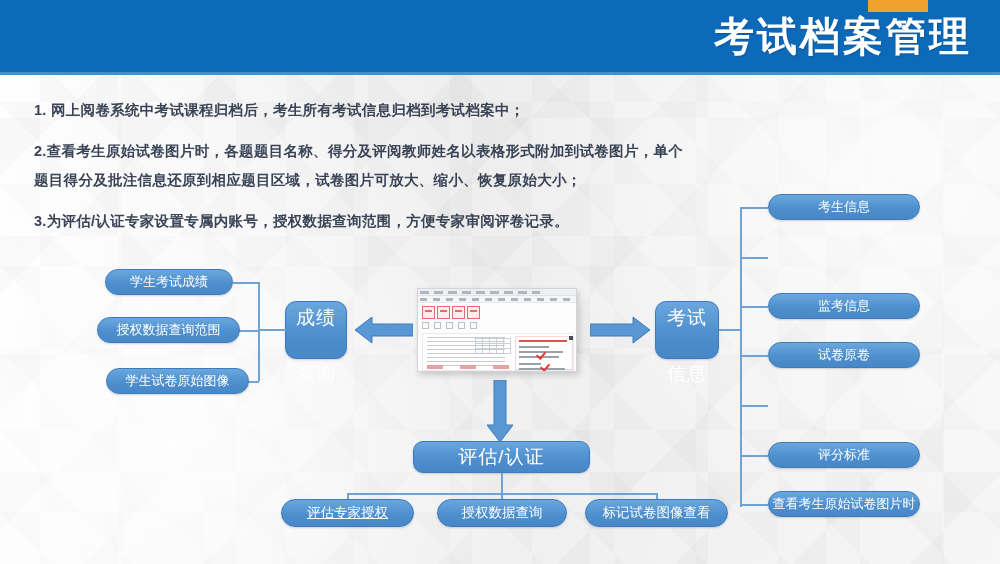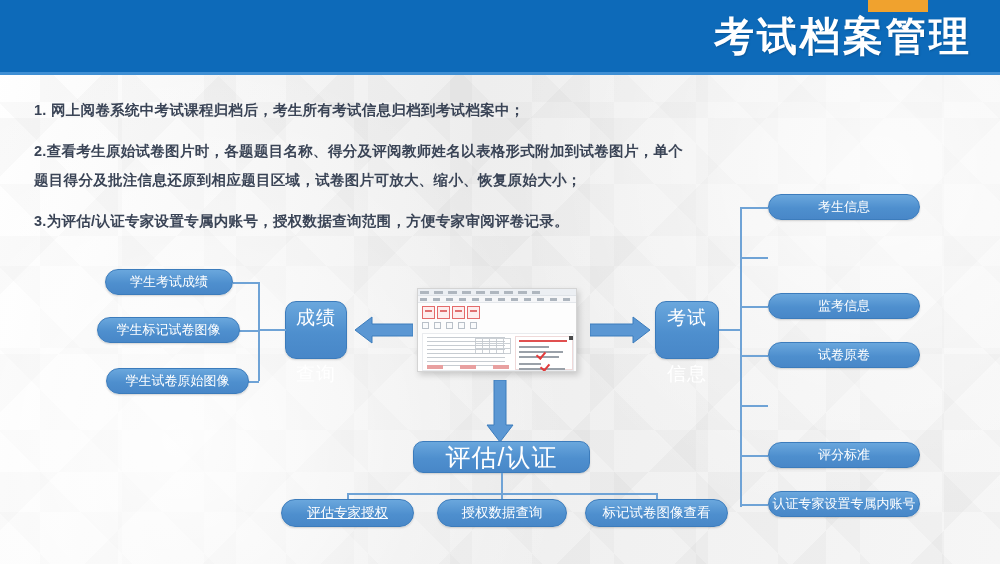--- a/index.html
+++ b/index.html
@@ -208,21 +208,21 @@
     <span>查询</span>
   </div>
 
   <div class="ln ln-v" style="left:258px; top:282px; height:99px;"></div>
   <div class="ln ln-h" style="left:258px; top:329px; width:28px;"></div>
   <div class="ln ln-h" style="left:233px; top:282px; width:26px;"></div>
   <div class="ln ln-h" style="left:233px; top:330px; width:26px;"></div>
   <div class="ln ln-h" style="left:233px; top:381px; width:26px;"></div>
 
   <div class="node pill" style="left:105px; top:269px; width:128px;">学生考试成绩</div>
-  <div class="node pill" style="left:97px; top:317px; width:143px;">学生标记试卷图像</div>
+  <div class="node pill" style="left:97px; top:317px; width:143px;">授权数据查询范围</div>
   <div class="node pill" style="left:106px; top:368px; width:143px;">学生试卷原始图像</div>
 
   <svg class="arrow" style="left:355px; top:314px;" width="58" height="32" viewBox="0 0 58 32">
     <polygon points="0,16 17,3 17,10 58,10 58,22 17,22 17,29" fill="#5b97d3" stroke="#3c7cbc" stroke-width="1"></polygon>
   </svg>
 
   <div class="node hub box-round" style="left:655px; top:301px; width:64px; height:58px;">
     <span>考试</span>
     <span>信息</span>
   </div>
@@ -239,27 +239,27 @@
   <div class="ln ln-h" style="left:740px; top:306px; width:28px;"></div>
   <div class="ln ln-h" style="left:740px; top:355px; width:28px;"></div>
   <div class="ln ln-h" style="left:740px; top:405px; width:28px;"></div>
   <div class="ln ln-h" style="left:740px; top:455px; width:28px;"></div>
   <div class="ln ln-h" style="left:740px; top:504px; width:28px;"></div>
 
   <div class="node pill" style="left:768px; top:194px; width:152px;">考生信息</div>
   <div class="node pill" style="left:768px; top:293px; width:152px;">监考信息</div>
   <div class="node pill" style="left:768px; top:342px; width:152px;">试卷原卷</div>
   <div class="node pill" style="left:768px; top:442px; width:152px;">评分标准</div>
-  <div class="node pill" style="left:768px; top:491px; width:152px;">认证专家设置专属内账号</div>
+  <div class="node pill" style="left:768px; top:491px; width:152px;">查看考生原始试卷图片时</div>
 
   <svg class="arrow" style="left:484px; top:380px;" width="32" height="62" viewBox="0 0 32 62">
     <polygon points="16,62 3,45 10,45 10,0 22,0 22,45 29,45" fill="#5b97d3" stroke="#3c7cbc" stroke-width="1"></polygon>
   </svg>
 
-  <div class="node box-round" style="left:413px; top:441px; width:177px; height:32px; font-size:25px; letter-spacing:1px;">评估/认证</div>
+  <div class="node box-round" style="left:413px; top:441px; width:177px; height:32px; font-size:19px; letter-spacing:1px;">评估/认证</div>
 
   <div class="ln ln-v" style="left:501px; top:473px; height:20px;"></div>
   <div class="ln ln-h" style="left:347px; top:493px; width:309px;"></div>
   <div class="ln ln-v" style="left:347px; top:493px; height:9px;"></div>
   <div class="ln ln-v" style="left:501px; top:493px; height:9px;"></div>
   <div class="ln ln-v" style="left:656px; top:493px; height:9px;"></div>
 
   <div class="node pill-lg" style="left:281px; top:499px; width:133px;text-decoration:underline;">评估专家授权</div>
   <div class="node pill-lg" style="left:437px; top:499px; width:130px;">授权数据查询</div>
   <div class="node pill-lg" style="left:585px; top:499px; width:143px;">标记试卷图像查看</div>

